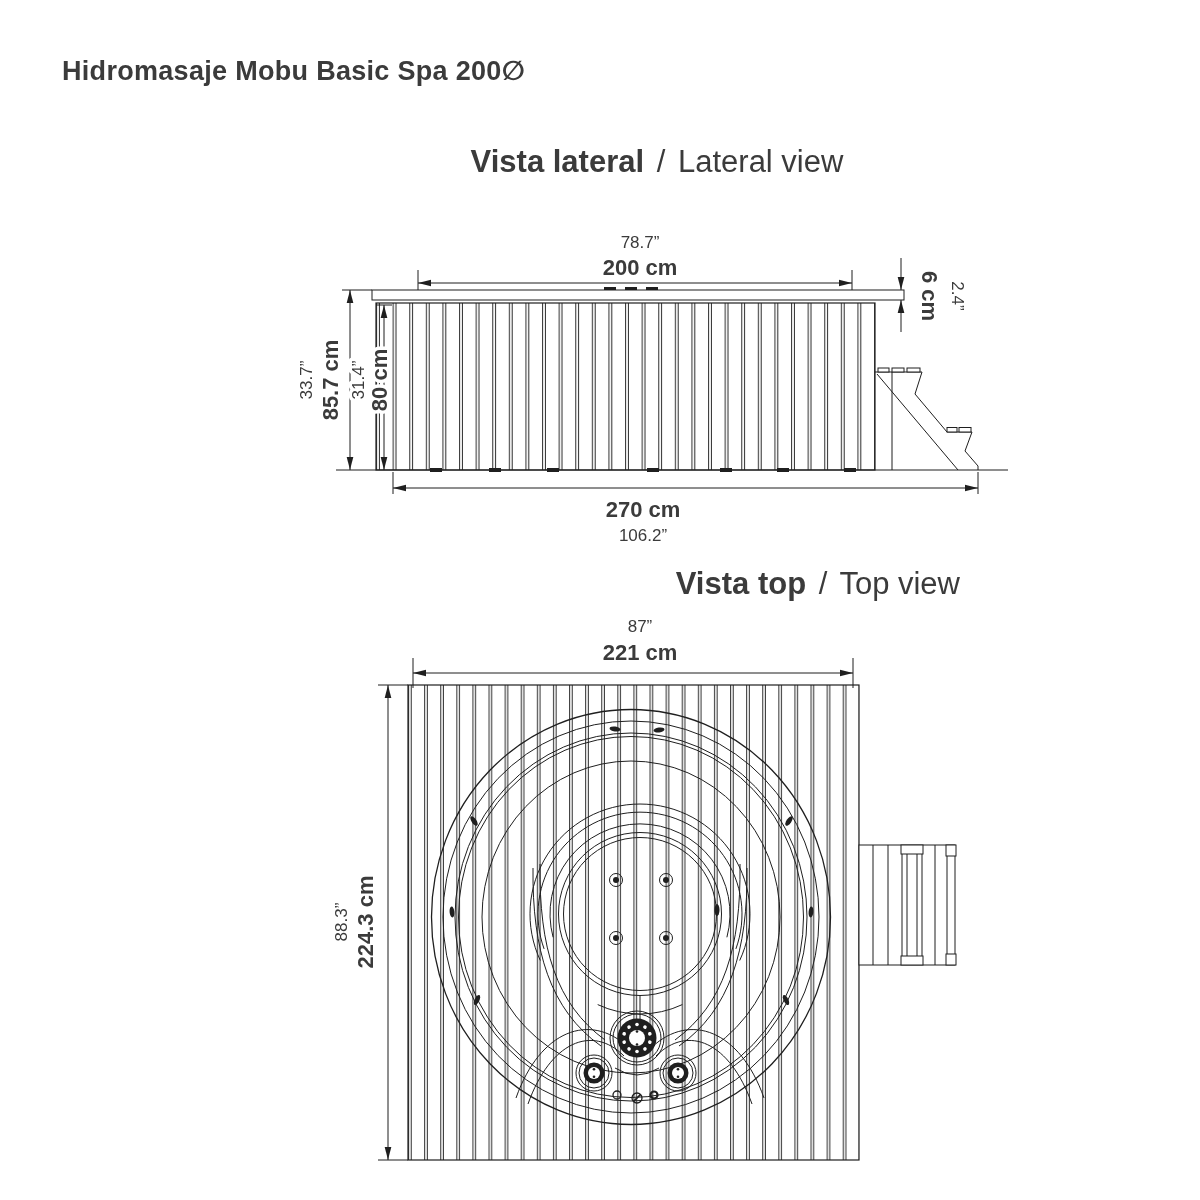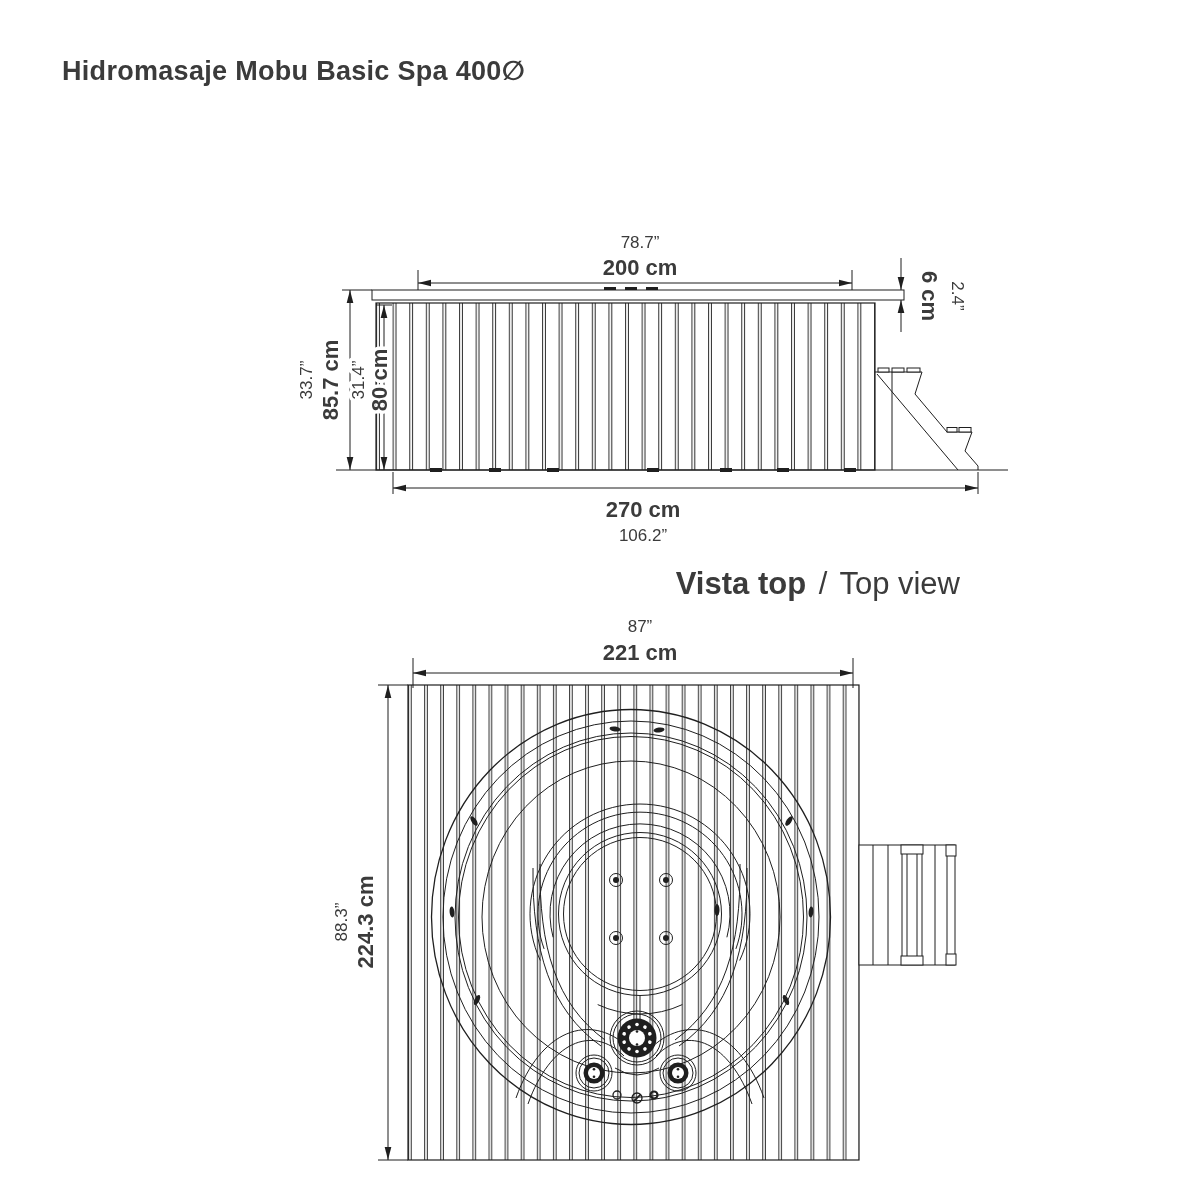--- a/index.html
+++ b/index.html
@@ -18,22 +18,27 @@
   .ln{stroke:#1f1f1f;fill:none;stroke-width:1;}
   .ln2{stroke:#1f1f1f;fill:none;stroke-width:1.3;}
   .dk{fill:#1f1f1f;stroke:none;}
   .wh{fill:#ffffff;stroke:#1f1f1f;stroke-width:1;}
 </style>
 </head>
 <body>
 
 <div class="page">
 
-  <div class="doc-title">Hidromasaje Mobu Basic Spa 400∅</div>
-
+  <div class="doc-title">Hidromasaje Mobu Basic Spa 200∅</div>
+
+  <div class="heading" style="left:357px;top:144px;width:600px;">
+    <span class="hb">Vista lateral</span>
+    <span class="hs">/</span>
+    <span class="hl">Lateral view</span>
+  </div>
 
   <svg class="drawing" style="left:300px;top:230px;" width="720" height="330" viewBox="0 0 720 330">
     <defs>
       <marker id="arr" viewBox="0 0 14 8" refX="14" refY="4" markerWidth="14" markerHeight="8" orient="auto-start-reverse" markerUnits="userSpaceOnUse">
         <path d="M14,4 L1,0.7 L1,7.3 Z" fill="#1f1f1f"></path>
       </marker>
       <pattern id="slatsL" patternUnits="userSpaceOnUse" x="76" y="73" width="16.6" height="200">
         <path d="M0.6,0 V200 M3.4,0 V200" stroke="#2a2a2a" stroke-width="1" fill="none"></path>
       </pattern>
     </defs>

